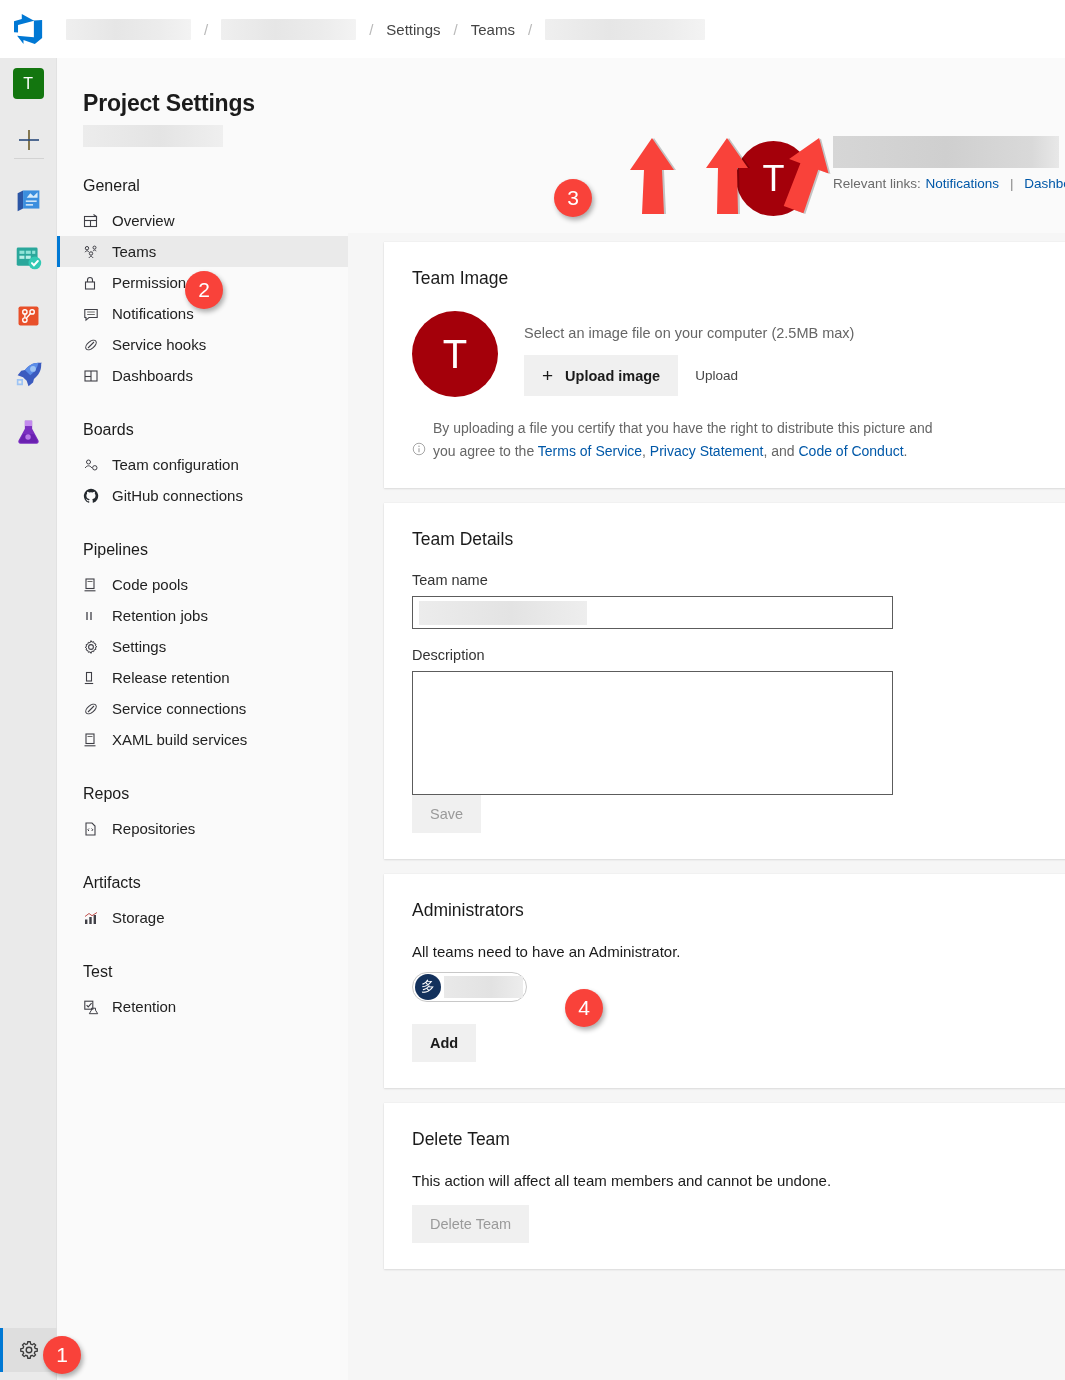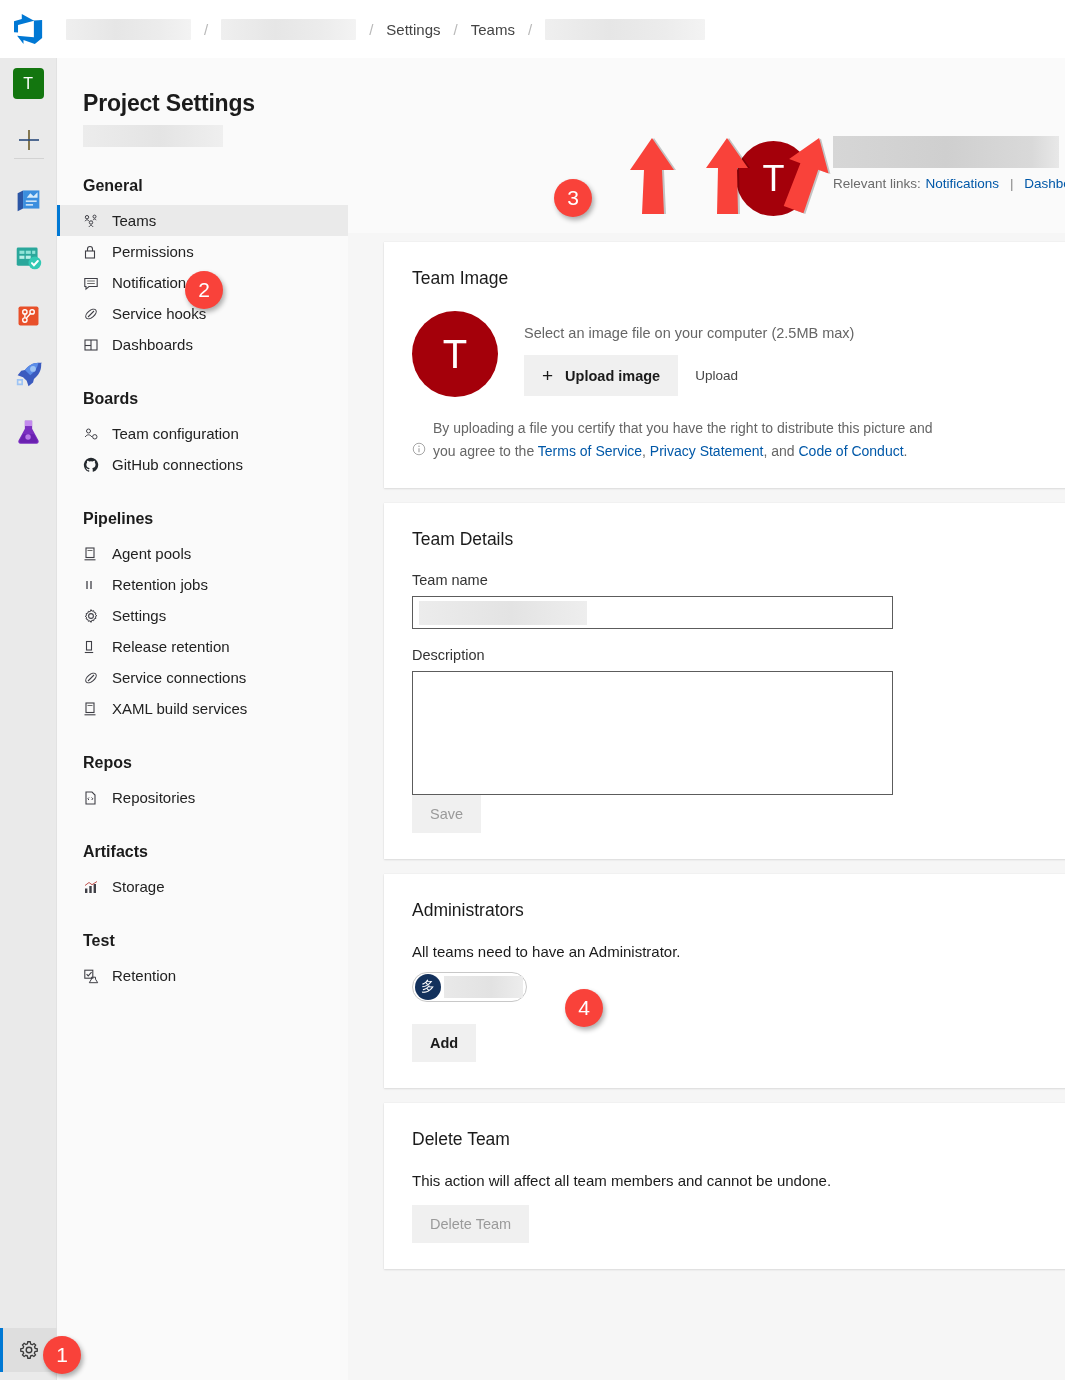--- a/index.html
+++ b/index.html
@@ -77,21 +77,21 @@
     font-size: 23px; font-weight: 600; color: #1b1b1b;
     letter-spacing: -.2px;
   }
   .nav-subredact {
     margin: 8px 0 0 26px;
     width: 140px; height: 22px;
     background: linear-gradient(90deg,#ececec 0%,#e4e4e4 55%,#efefef 100%);
   }
   .nav-group-title {
     margin: 30px 0 10px 26px;
-    font-size: 16px; font-weight: 700; color: #1b1b1b;
+    font-size: 16px; font-weight: 400; color: #1b1b1b;
   }
   .nav-item {
     display: flex; align-items: center;
     height: 31px; padding-left: 26px;
     font-size: 15px; color: #222;
     position: relative;
   }
   .nav-item.selected { background: #eaeaea; }
   .nav-item.selected::before {
     content: ""; position: absolute; left: 0; top: 0;
@@ -300,20 +300,31 @@
         <path d="M21 13.3v-2.6l-2.3-.4a6.9 6.9 0 00-.7-1.7l1.3-1.9-1.8-1.8-1.9 1.3a6.9 6.9 0 00-1.7-.7L13.3 3h-2.6l-.4 2.3a6.9 6.9 0 00-1.7.7L6.7 4.7 4.9 6.5l1.3 1.9a6.9 6.9 0 00-.7 1.7L3 10.7v2.6l2.5.4c.16.6.4 1.17.7 1.7l-1.3 1.9 1.8 1.8 1.9-1.3c.53.3 1.1.54 1.7.7l.4 2.5h2.6l.4-2.5c.6-.16 1.17-.4 1.7-.7l1.9 1.3 1.8-1.8-1.3-1.9c.3-.53.54-1.1.7-1.7z" fill="none" stroke="#3a3a3a" stroke-width="1.4"></path>
       </svg>
     </div>
   </div>
 
   <div class="navpanel">
     <div class="nav-title">Project Settings</div>
     <div class="nav-subredact"></div>
 
     <div class="nav-group-title">General</div>
+    <div class="nav-item">
+      <span class="nav-ico">
+        <svg width="16" height="16" viewBox="0 0 16 16">
+            <rect x="1.5" y="3.5" width="12" height="10" fill="none" stroke="#3f3f46" stroke-width="1.1"></rect>
+            <line x1="1.5" y1="7.5" x2="13.5" y2="7.5" stroke="#3f3f46" stroke-width="1.1"></line>
+            <line x1="7.5" y1="7.5" x2="7.5" y2="13.5" stroke="#3f3f46" stroke-width="1.1"></line>
+            <path d="M10.5 1.5l3 2v3" fill="none" stroke="#3f3f46" stroke-width="1.1"></path>
+          </svg>
+      </span>
+      <span class="nav-label">Overview</span>
+    </div>
     <div class="nav-item selected">
       <span class="nav-ico">
         <svg width="17" height="16" viewBox="0 0 17 16">
             <circle cx="4" cy="4.2" r="1.7" fill="none" stroke="#3f3f46" stroke-width="1"></circle>
             <circle cx="11.5" cy="3.6" r="1.5" fill="none" stroke="#3f3f46" stroke-width="1"></circle>
             <circle cx="8" cy="9.5" r="1.7" fill="none" stroke="#3f3f46" stroke-width="1"></circle>
             <path d="M2 8.2c.6-1 1.4-1.4 2-1.4s1.4.4 2 1.4M10 7.2c.5-.9 1.1-1.2 1.6-1.2s1.1.3 1.5 1.2M6 14c.6-1.2 1.4-1.7 2-1.7s1.4.5 2 1.7" fill="none" stroke="#3f3f46" stroke-width="1"></path>
           </svg>
       </span>
       <span class="nav-label">Teams</span>
@@ -379,21 +390,21 @@
 
     <div class="nav-group-title">Pipelines</div>
     <div class="nav-item">
       <span class="nav-ico">
         <svg width="14" height="16" viewBox="0 0 14 16">
             <rect x="3" y="2" width="8" height="9.5" fill="none" stroke="#3f3f46" stroke-width="1.1"></rect>
             <line x1="1.5" y1="13.8" x2="12.5" y2="13.8" stroke="#3f3f46" stroke-width="1.1"></line>
             <line x1="4.5" y1="4.5" x2="9.5" y2="4.5" stroke="#6b6b6b" stroke-width="1"></line>
           </svg>
       </span>
-      <span class="nav-label">Agent pools</span>
+      <span class="nav-label">Code pools</span>
     </div>
     <div class="nav-item">
       <span class="nav-ico">
         <svg width="12" height="16" viewBox="0 0 12 16">
             <line x1="4" y1="4" x2="4" y2="12" stroke="#3f3f46" stroke-width="1.3"></line>
             <line x1="8" y1="4" x2="8" y2="12" stroke="#3f3f46" stroke-width="1.3"></line>
           </svg>
       </span>
       <span class="nav-label">Retention jobs</span>
     </div>

